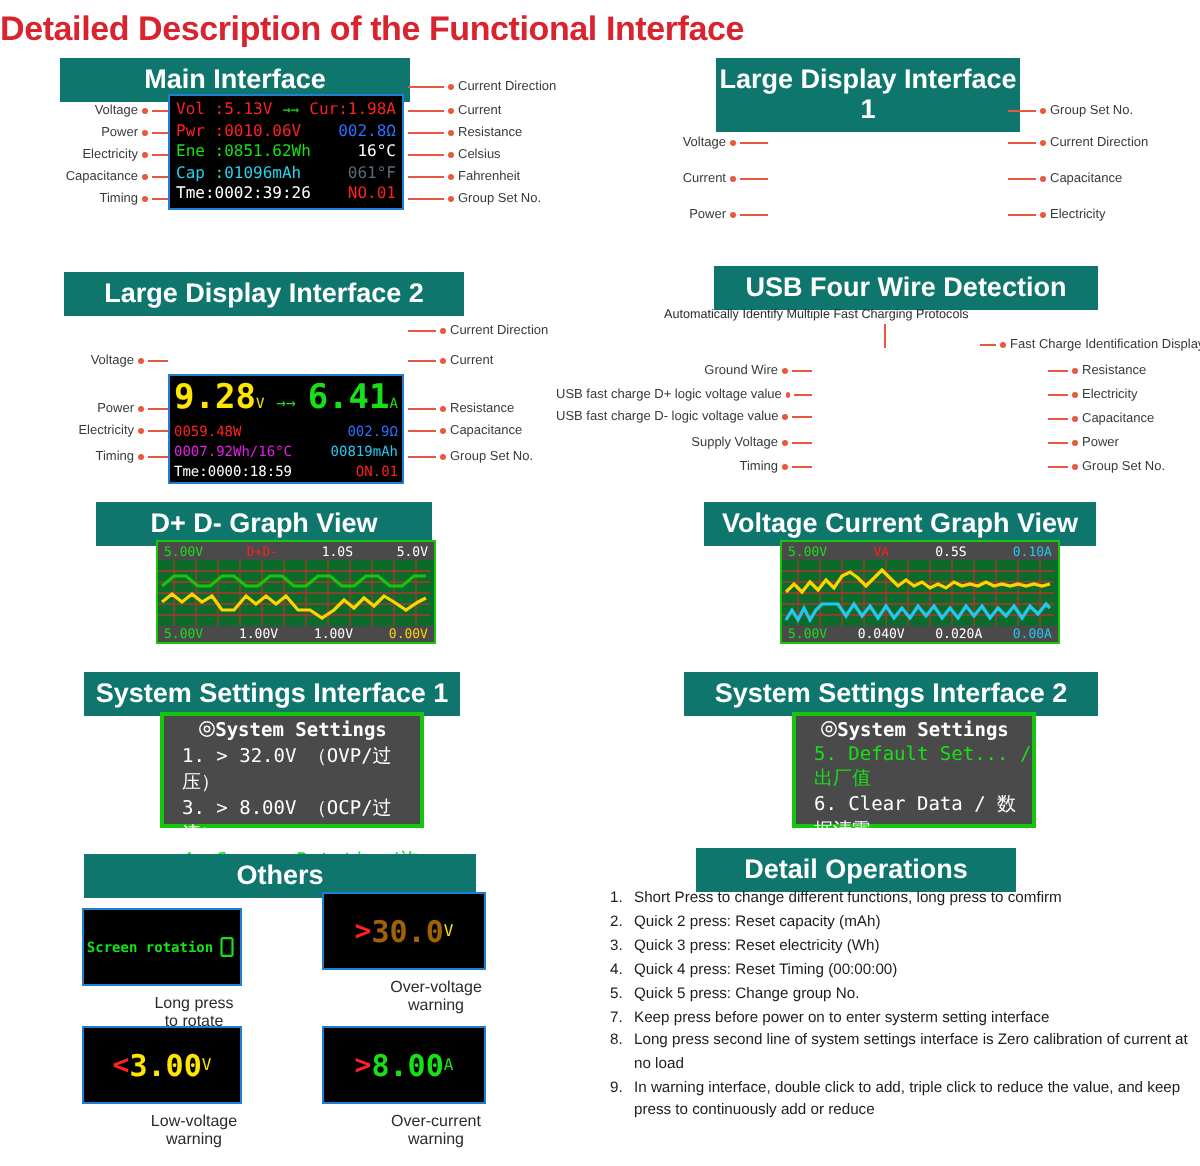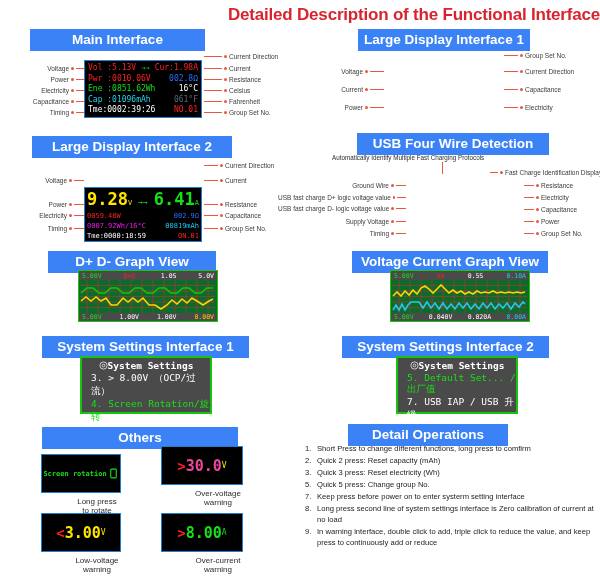--- a/index.html
+++ b/index.html
@@ -4,29 +4,29 @@
 <style>
   * { box-sizing: border-box; margin: 0; padding: 0; }
   body {
     width: 600px; height: 583px;
     background: #ffffff;
     font-family: "Liberation Sans", sans-serif;
     position: relative;
     overflow: hidden;
   }
   .page-title {
-    text-align: right;
+    text-align: left;
     color: #d9232e;
     font-size: 17px;
     font-weight: bold;
     padding-top: 5px;
     letter-spacing: -0.2px;
   }
   .section-banner {
-    background: #3b82f6;
+    background: #0f766e;
     color: #ffffff;
     text-align: center;
     font-size: 13.5px;
     font-weight: bold;
     padding: 3px 0 4px 0;
     margin: 0 auto;
   }
 
   
   .lcd {
@@ -47,21 +47,21 @@
     width: 3px; height: 3px; border-radius: 50%;
     background: #e8573f; display: inline-block; vertical-align: middle;
   }
   .lead {
     height: 1px; background: #e8573f; display: inline-block; vertical-align: middle;
   }
   .annot-left { display: flex; align-items: center; justify-content: flex-end; gap: 2px; }
   .annot-right { display: flex; align-items: center; justify-content: flex-start; gap: 2px; }
 
   
-  #main-iface-wrap { position: absolute; left: 0; top: 50px; width: 300px; height: 78px; }
+  #main-iface-wrap { position: absolute; left: 0; top: 37px; width: 300px; height: 78px; }
   #main-lcd {
     position: absolute; left: 84px; top: 10px; width: 118px; height: 58px;
     padding: 2px 3px;
   }
   #main-lcd .r { display: flex; justify-content: space-between; font-size: 8px; line-height: 10.5px; }
 
   
   #ld2-lcd {
     position: absolute; left: 84px; top: 32px; width: 118px; height: 55px;
     padding: 1px 2px;
@@ -196,21 +196,21 @@
       <span class="dot"></span>
     <span>Fahrenheit</span>
   </div>
   <div class="annot annot-right" style="position:absolute;left:204px;top:59px;">
     <span class="lead" style="width:18px;"></span>
       <span class="dot"></span>
     <span>Group Set No.</span>
   </div>
 </div>
 
-<div class="section-banner" style="position:absolute;left:358px;top:29px;width:172px;">Large Display Interface 1</div>
+<div class="section-banner" style="position:absolute;left:358px;top:29px;width:152px;">Large Display Interface 1</div>
 
 <div style="position:absolute;left:300px;top:50px;width:300px;height:78px;">
   <div class="annot annot-left" style="position:absolute;left:0;top:18px;width:84px;">
     <span>Voltage</span>
     <span class="dot"></span>
       <span class="lead" style="width:14px;"></span>
   </div>
   <div class="annot annot-left" style="position:absolute;left:0;top:36px;width:84px;">
     <span>Current</span>
     <span class="dot"></span>
@@ -427,47 +427,49 @@
     </svg>
   </div>
   <div class="graph-bot" style="height:8px;">
     <span style="color:#16e016">5.00V</span>
     <span style="color:#ffffff">0.040V</span>
     <span style="color:#ffffff">0.020A</span>
     <span style="color:#23c8f0">0.00A</span>
   </div>
 </div>
 
-<div class="section-banner" style="position:absolute;left:42px;top:336px;width:207px;">System Settings Interface 1</div>
+<div class="section-banner" style="position:absolute;left:42px;top:336px;width:188px;">System Settings Interface 1</div>
 
 <div class="settings-lcd" style="position:absolute;left:80px;top:356px;width:132px;height:58px;">
   <div class="settings-title">
     <span style="display:inline-block;vertical-align:-1px;">
       <svg width="9" height="9" viewBox="0 0 20 20">
         <circle cx="10" cy="10" r="8" fill="none" stroke="#fff" stroke-width="1.6"></circle>
         <circle cx="10" cy="10" r="3" fill="none" stroke="#fff" stroke-width="1.6"></circle>
       </svg>
     </span><span>System Settings</span>
   </div>
+  <div class="settings-line">1. &gt; 32.0V （OVP/过压）</div>
   <div class="settings-line">3. &gt; 8.00V （OCP/过流）</div>
   <div class="settings-line hl">4. Screen Rotation/旋转</div>
 </div>
 
 <div class="section-banner" style="position:absolute;left:342px;top:336px;width:207px;">System Settings Interface 2</div>
 
 <div class="settings-lcd" style="position:absolute;left:396px;top:356px;width:122px;height:58px;">
   <div class="settings-title">
     <span style="display:inline-block;vertical-align:-1px;">
       <svg width="9" height="9" viewBox="0 0 20 20">
         <circle cx="10" cy="10" r="8" fill="none" stroke="#fff" stroke-width="1.6"></circle>
         <circle cx="10" cy="10" r="3" fill="none" stroke="#fff" stroke-width="1.6"></circle>
       </svg>
     </span><span>System Settings</span>
   </div>
   <div class="settings-line hl">5. Default Set... / 出厂值</div>
+  <div class="settings-line">6. Clear Data / 数据清零</div>
   <div class="settings-line">7. USB IAP / USB 升级</div>
   <div class="settings-line">8. Exit / 退出</div>
 </div>
 
 <div class="section-banner" style="position:absolute;left:42px;top:427px;width:196px;">Others</div>
 
 <div style="position:absolute;left:41px;top:454px;width:80px;">
   <div class="other-panel" style="height:39px;">
     <span style="color:#16e016;font-size:7px;font-weight:bold;">Screen rotation</span>
     <span style="margin-left:1px;">
@@ -475,21 +477,21 @@
         <rect x="5" y="2" width="10" height="16" rx="1.5" fill="none" stroke="#16e016" stroke-width="2"></rect>
       </svg>
     </span>
   </div>
   <div class="other-cap">Long press to rotate screen</div>
 </div>
 
 <div style="position:absolute;left:161px;top:446px;width:82px;">
   <div class="other-panel" style="height:39px;">
     <span style="color:#ff2020;font-size:14px;font-weight:bold;">&gt;</span>
-    <span style="color:#ec4899;font-size:15px;font-weight:bold;">30.0</span>
+    <span style="color:#a16207;font-size:15px;font-weight:bold;">30.0</span>
     <span style="color:#ffe600;font-size:8px;">V</span>
   </div>
   <div class="other-cap">Over-voltage warning</div>
 </div>
 
 <div style="position:absolute;left:41px;top:513px;width:80px;">
   <div class="other-panel" style="height:39px;">
     <span style="color:#ff2020;font-size:14px;font-weight:bold;">&lt;</span>
     <span style="color:#ffe600;font-size:15px;font-weight:bold;">3.00</span>
     <span style="color:#ffe600;font-size:8px;">V</span>
@@ -505,17 +507,18 @@
   </div>
   <div class="other-cap">Over-current warning</div>
 </div>
 
 <div class="section-banner" style="position:absolute;left:348px;top:424px;width:160px;">Detail Operations</div>
 
 <ul id="detail-ops">
   <li><span class="num">1.</span><span>Short Press to change different functions, long press to comfirm</span></li>
   <li><span class="num">2.</span><span>Quick 2 press: Reset capacity (mAh)</span></li>
   <li><span class="num">3.</span><span>Quick 3 press: Reset electricity (Wh)</span></li>
+  <li><span class="num">4.</span><span>Quick 4 press: Reset Timing (00:00:00)</span></li>
   <li><span class="num">5.</span><span>Quick 5 press: Change group No.</span></li>
   <li><span class="num">7.</span><span>Keep press before power on to enter systerm setting interface</span></li>
   <li><span class="num">8.</span><span>Long press second line of system settings interface is Zero calibration of current at no load</span></li>
   <li><span class="num">9.</span><span>In warning interface, double click to add, triple click to reduce the value, and keep press to continuously add or reduce</span></li>
 </ul>
 
 </body></html>

